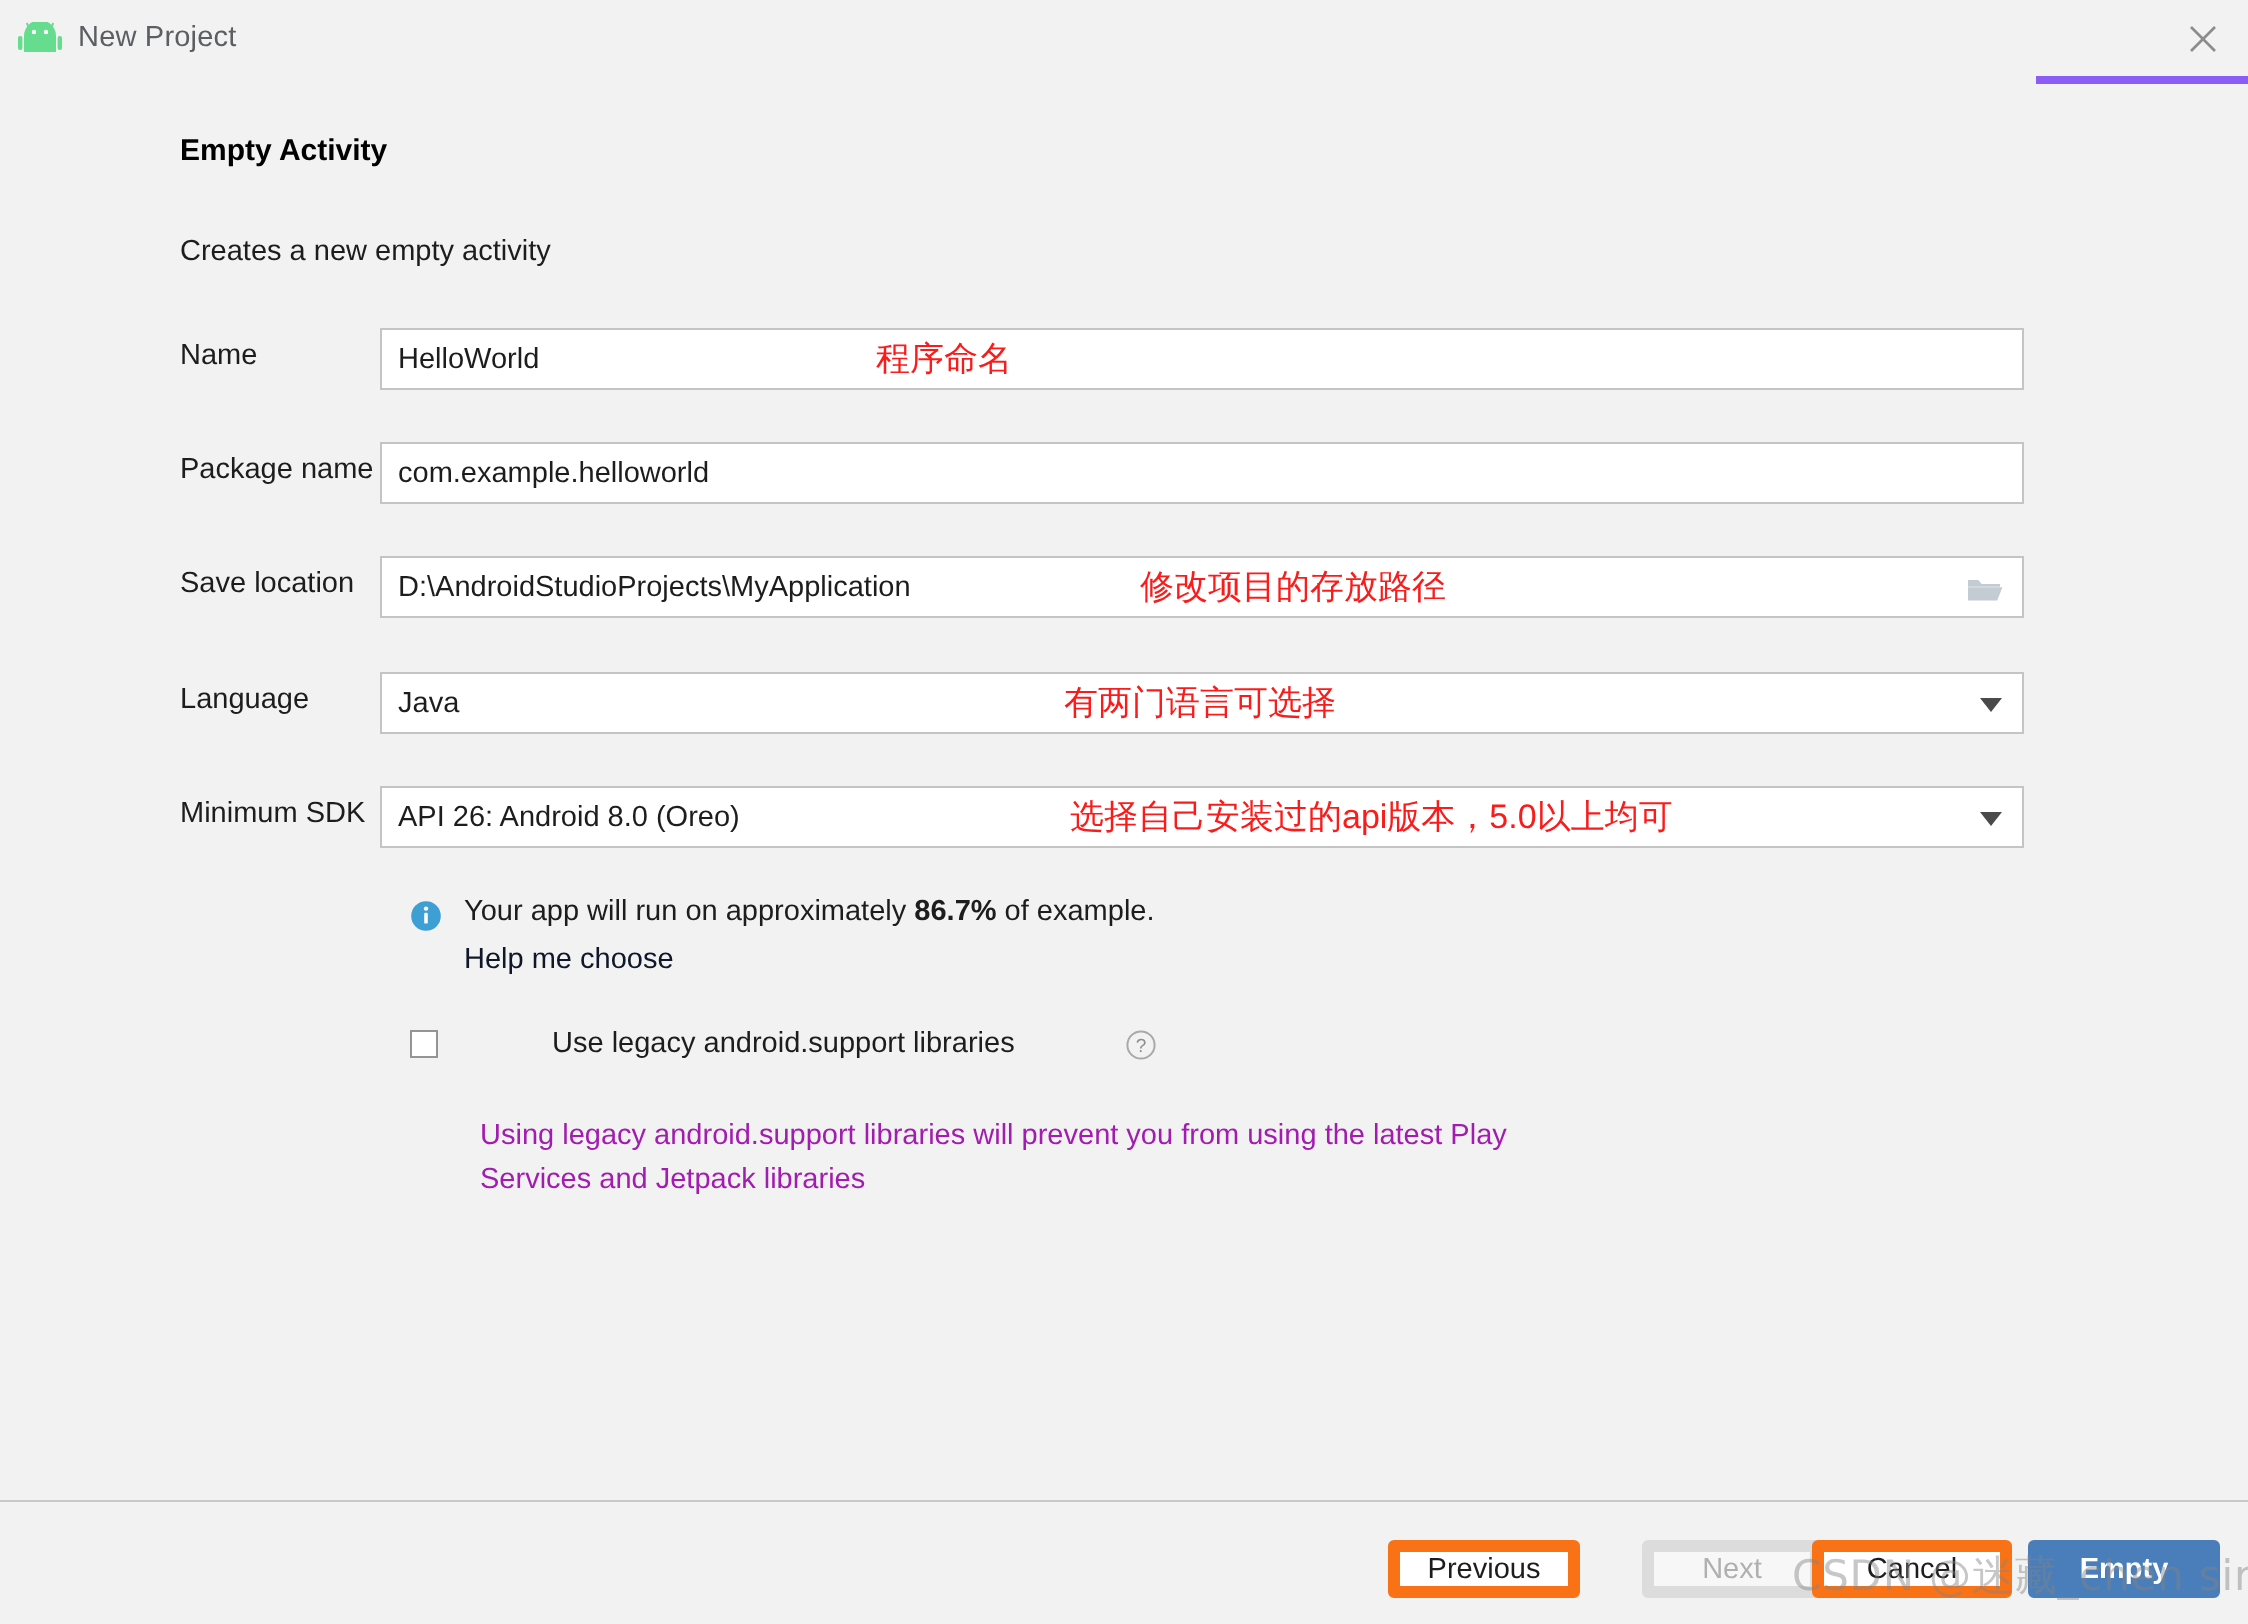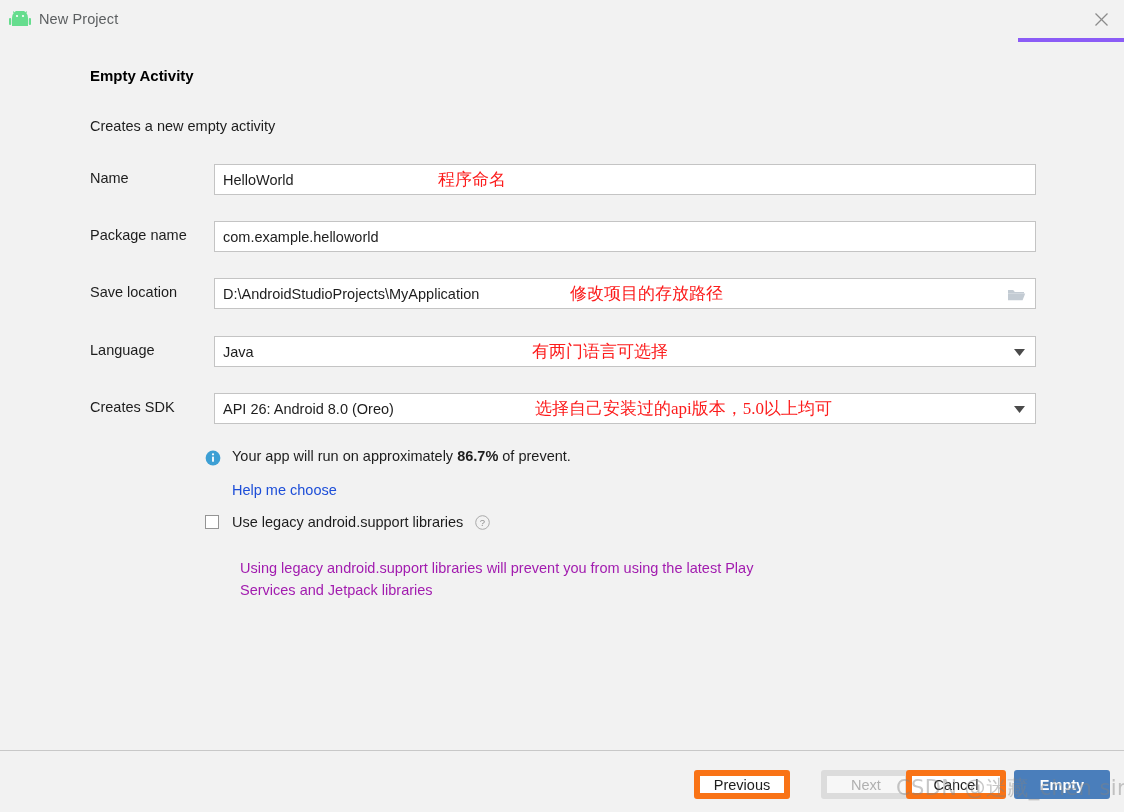--- a/index.html
+++ b/index.html
@@ -86,21 +86,21 @@
   .row-label {
     position: absolute;
     left: 0;
     top: 6px;
     font-size: 14.5px;
     color: #1d1d1d;
     white-space: nowrap;
   }
   .field {
     position: absolute;
-    left: 124px;
+    left: 100px;
     top: 0;
     width: 822px;
     height: 31px;
     box-sizing: border-box;
     background: #ffffff;
     border: 1px solid #c4c4c4;
     display: flex;
     align-items: center;
   }
   .field.readonly {
@@ -130,21 +130,21 @@
     align-items: center;
     justify-content: center;
     cursor: pointer;
   }
 
   
   .annot {
     position: absolute;
     color: #fc1b1b;
     font-size: 17px;
-    font-family: Liberation Serif, serif;
+    font-family: Liberation Sans, sans-serif;
     white-space: nowrap;
     pointer-events: none;
   }
 
   
   .info-block {
     position: absolute;
     left: 205px;
     top: 410px;
   }
@@ -160,36 +160,37 @@
   }
   .info-text {
     margin-left: 11px;
     font-size: 14.5px;
     color: #1d1d1d;
     white-space: nowrap;
   }
   .info-text b { font-weight: bold; }
   .help-link {
     margin-left: 27px;
-    margin-top: 16px;
-    font-size: 14.5px;
-    color: #1d4ed8;
+    margin-top: 6px;
+    font-size: 14.5px;
+    color: #0f172a;
     cursor: pointer;
     display: inline-block;
   }
 
   
   .check-block {
     position: absolute;
     left: 205px;
     top: 476px;
   }
   .check-row {
     display: flex;
     align-items: center;
+    gap: 44px;
   }
   .checkbox {
     width: 14px;
     height: 14px;
     box-sizing: border-box;
     border: 1px solid #949494;
     background: #fff;
     flex: 0 0 auto;
     cursor: pointer;
   }
@@ -336,42 +337,42 @@
       <div class="combo-arrow">
         <svg width="11" height="7" viewBox="0 0 11 7">
             <path d="M0 0 h11 l-5.5 7 z" fill="#4a4a4a"></path>
           </svg>
       </div>
     </div>
     <div class="annot" style="left:442px; top:4px">有两门语言可选择</div>
   </div>
 
   <div class="row" style="top:355px">
-    <div class="row-label">Creates SDK</div>
+    <div class="row-label">Minimum SDK</div>
     <div class="field">
       <span class="field-text">API 26: Android 8.0 (Oreo)</span>
       <div class="combo-arrow">
         <svg width="11" height="7" viewBox="0 0 11 7">
             <path d="M0 0 h11 l-5.5 7 z" fill="#4a4a4a"></path>
           </svg>
       </div>
     </div>
     <div class="annot" style="left:445px; top:4px">选择自己安装过的api版本，5.0以上均可</div>
   </div>
 
   <div class="info-block">
     <div class="info-line">
       <span class="info-icon">
         <svg width="16" height="16" viewBox="0 0 16 16">
           <circle cx="8" cy="8" r="7.4" fill="#3d9fd4"></circle>
           <rect x="7.1" y="6.4" width="1.8" height="5.4" rx=".6" fill="#ffffff"></rect>
           <circle cx="8" cy="4.3" r="1.1" fill="#ffffff"></circle>
         </svg>
       </span>
-      <span class="info-text"><span>Your app will run on approximately </span><b>86.7%</b><span> of prevent.</span></span>
+      <span class="info-text"><span>Your app will run on approximately </span><b>86.7%</b><span> of example.</span></span>
     </div>
     <div class="help-link">Help me choose</div>
   </div>
 
   <div class="check-block">
     <div class="check-row">
       <span class="checkbox"></span>
       <span class="check-label">Use legacy android.support libraries</span>
       <span class="qmark">
         <svg width="15" height="15" viewBox="0 0 15 15">

